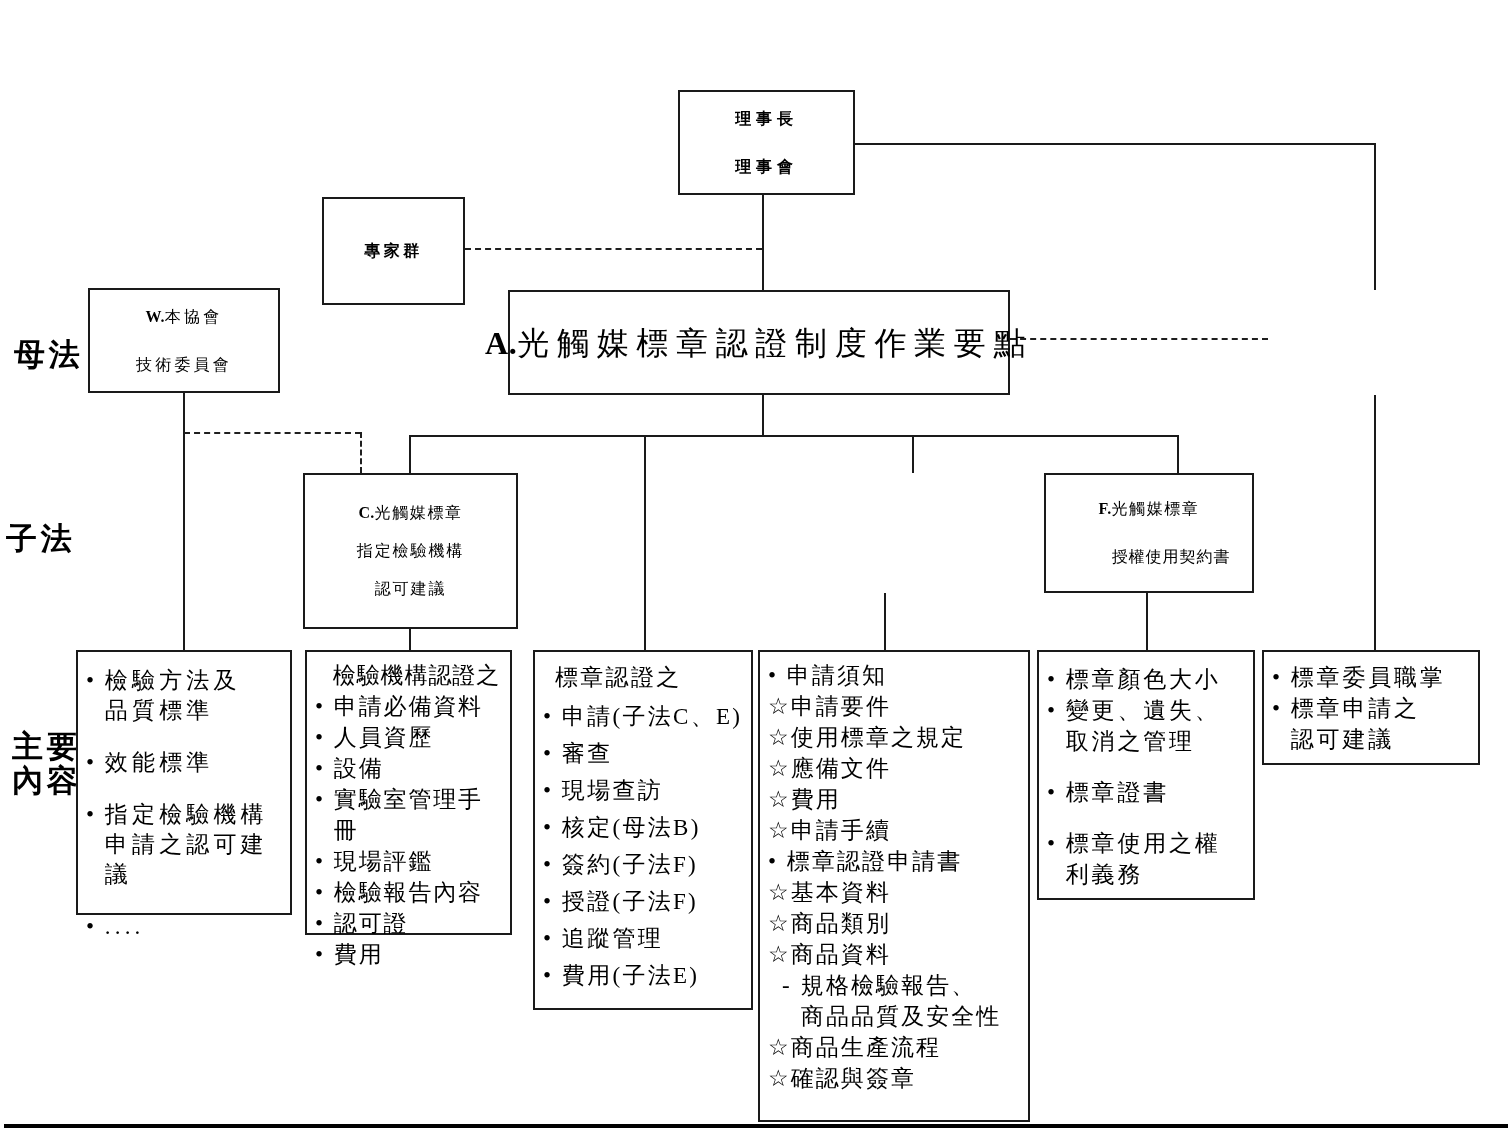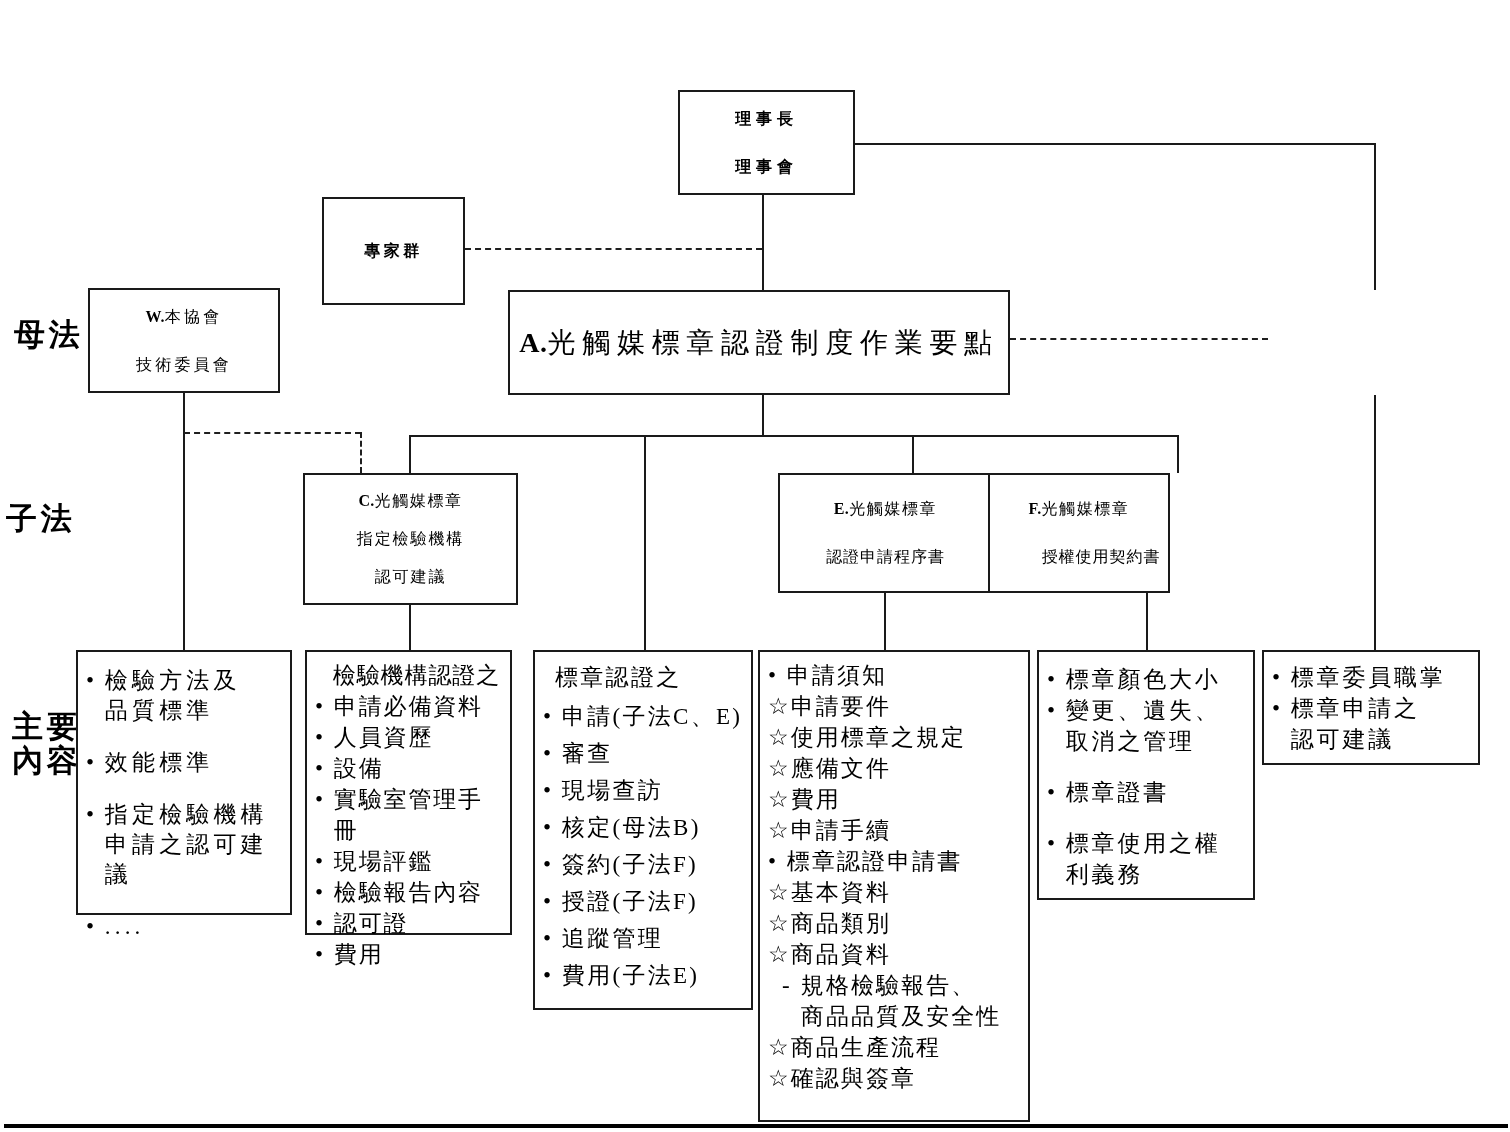--- a/index.html
+++ b/index.html
@@ -50,20 +50,21 @@
   .cl-f .item:first-child{margin-bottom:0;}
   .cl-b .item{margin-bottom:0;letter-spacing:0.12em;}
   
   .rowlab{
     position:absolute;
     font-weight:bold;
     font-size:31px;
     line-height:34px;
     letter-spacing:0.12em;
     white-space:nowrap;
+    margin-top:20px;
   }
   
   .hl{position:absolute;height:2px;background:#1a1a1a;}
   .vl{position:absolute;width:2px;background:#1a1a1a;}
   .hd{position:absolute;height:0;border-top:2px dashed #1f1f1f;}
   .vd{position:absolute;width:0;border-left:2px dashed #1f1f1f;}
   .rule{position:absolute;background:#000;}
 </style>
 </head>
 <body>
@@ -107,36 +108,32 @@
   <div class="tbox gap12" style="left:88px;top:288px;width:192px;height:105px;">
     <div class="bline" style="letter-spacing:0.2em;"><span class="pfx">W.</span><span>本協會</span></div>
     <div class="bline" style="letter-spacing:0.2em;">技術委員會</div>
   </div>
 
   <div class="tbox" style="left:322px;top:197px;width:143px;height:108px;">
     <div class="bline bold" style="letter-spacing:0.22em;">專家群</div>
   </div>
 
   <div class="tbox" style="left:508px;top:290px;width:502px;height:105px;">
-    <div class="bline" style="font-size:28px;letter-spacing:0.24em;"><span class="pfx">A.</span><span>光觸媒標章認證制度作業要點</span></div>
-  </div>
-
-
-  <div class="tbox" style="left:303px;top:473px;width:215px;height:132px;">
+    <div class="bline" style="font-size:32px;letter-spacing:0.24em;"><span class="pfx">A.</span><span>光觸媒標章認證制度作業要點</span></div>
+  </div>
+
+
+  <div class="tbox" style="left:303px;top:473px;width:215px;height:156px;">
     <div class="bline" style="line-height:38px;letter-spacing:0.1em;"><span class="pfx">C.</span><span>光觸媒標章</span></div>
     <div class="bline" style="line-height:38px;letter-spacing:0.12em;">指定檢驗機構</div>
     <div class="bline" style="line-height:38px;letter-spacing:0.12em;">認可建議</div>
   </div>
 
-  <div class="tbox gap12" style="left:778px;top:473px;width:215px;height:120px;">
-    <div class="bline" style="letter-spacing:0.1em;"><span class="pfx">E.</span><span>光觸媒標章</span></div>
-    <div class="bline" style="letter-spacing:0.06em;">認證申請程序書</div>
-  </div>
-
-  <div class="tbox gap12" style="left:988px;top:473px;width:182px;height:120px;">
+
+  <div class="tbox gap12" style="left:1044px;top:473px;width:210px;height:120px;">
     <div class="bline" style="letter-spacing:0.1em;"><span class="pfx">F.</span><span>光觸媒標章</span></div>
     <div class="bline" style="letter-spacing:0.06em;margin-left:44px;">授權使用契約書</div>
   </div>
 
   <div class="cbox" style="left:76px;top:650px;width:216px;height:265px;padding-top:14px;">
     <div class="clist cl-w">
         <div class="item">
           <span class="blt">•</span>
           <span class="txt">檢驗方法及<br>品質標準</span>
         </div>

